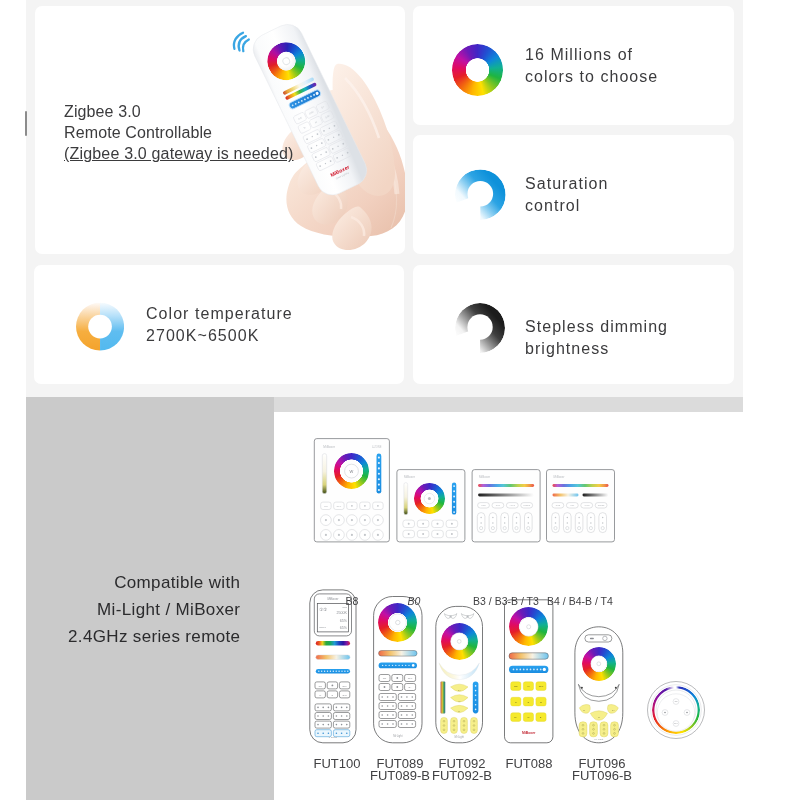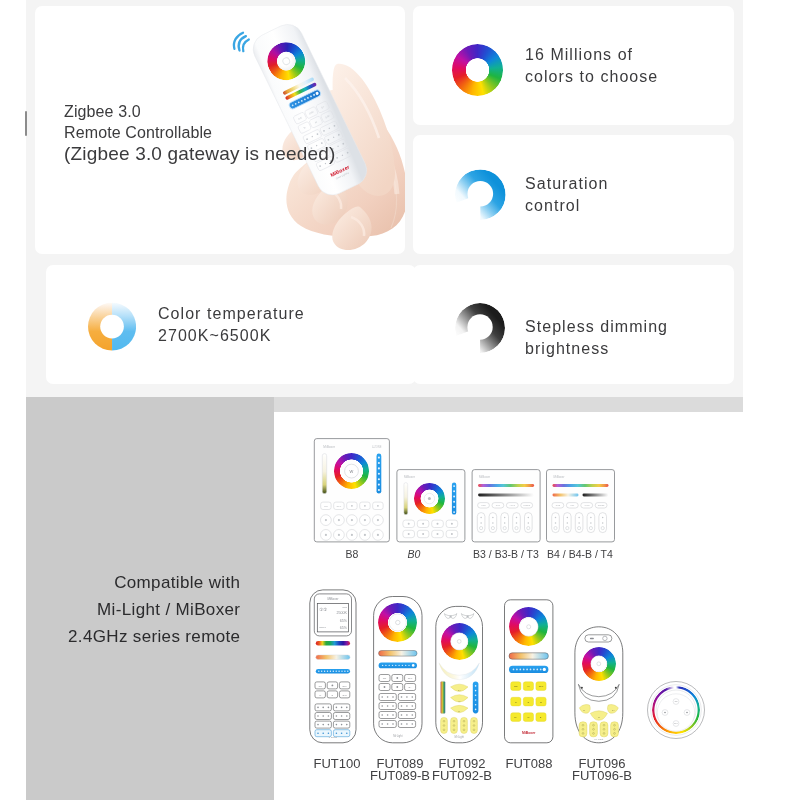--- a/index.html
+++ b/index.html
@@ -4,48 +4,48 @@
 <title>Product features</title>
 <style>
   html,body{margin:0;padding:0;}
   body{width:800px;height:800px;background:#ffffff;font-family:"Liberation Sans",sans-serif;overflow:hidden;}
   .page{position:relative;width:800px;height:800px;}
 
   
   .features{position:absolute;left:26px;top:0;width:717px;height:397px;background:#f4f4f4;}
   .card{position:absolute;background:#fff;border-radius:7px;}
   .c-big{left:9px;top:6px;width:370px;height:248px;}
-  .c-ct{left:20px;top:265px;width:370px;height:119px;}
+  .c-ct{left:8px;top:265px;width:370px;height:119px;}
   .c-16{left:387px;top:6px;width:321px;height:119px;}
   .c-sat{left:387px;top:135px;width:321px;height:119px;}
   .c-dim{left:387px;top:265px;width:321px;height:119px;}
 
   .hero-text{position:absolute;left:29px;top:95px;color:#3b3b3d;}
   .hero-text .l1{font-size:16px;line-height:21.2px;letter-spacing:0.12px;}
-  .hero-text .l3{font-size:19px;line-height:21px;letter-spacing:0.18px;}
+  .hero-text .l3{font-size:16px;line-height:21px;letter-spacing:0.18px;text-decoration:underline;}
 
   .feat-label{position:absolute;color:#3b3b3d;font-size:16px;line-height:21.5px;letter-spacing:1.05px;}
 
   
   .ico{position:absolute;}
   .wheel{border-radius:50%;
     background:conic-gradient(from 0deg,#3f26c6,#2150d2,#0d86da,#10b094,#1fb53f,#8ac71f,#ffe000,#ffb400,#f2690e,#e51f28,#e00a63,#c010a6,#6d1ab7,#3f26c6);
     -webkit-mask:radial-gradient(circle closest-side,transparent 45%,#000 47%);
     mask:radial-gradient(circle closest-side,transparent 45%,#000 47%);}
 
   
   .edgebar{position:absolute;left:25px;top:111px;width:1.6px;height:25px;background:#8c8c8c;border-radius:1px;}
 
   
   .grayband{position:absolute;left:26px;top:397px;width:717px;height:15px;background:#dbdbdb;}
   .graypanel{position:absolute;left:26px;top:397px;width:248px;height:403px;background:#cacaca;text-align:right;}
   .compat{position:absolute;color:#2b2b2d;font-size:17px;line-height:27.2px;white-space:nowrap;letter-spacing:0.35px;}
 
   .products{position:absolute;left:274px;top:412px;width:526px;height:388px;background:#fff;}
-  .plabel{position:absolute;text-align:center;font-size:10.5px;color:#414143;line-height:13px;white-space:nowrap;}
+  .plabel{position:absolute;text-align:center;font-size:10.5px;color:#414143;line-height:13px;white-space:nowrap;margin-top:47px;}
   .rlabel{position:absolute;text-align:center;font-size:13px;color:#414143;line-height:11.6px;white-space:nowrap;}
 </style>
 </head>
 <body>
 
 <div class="page">
 
   <div class="features">
 
     <div class="card c-big">

